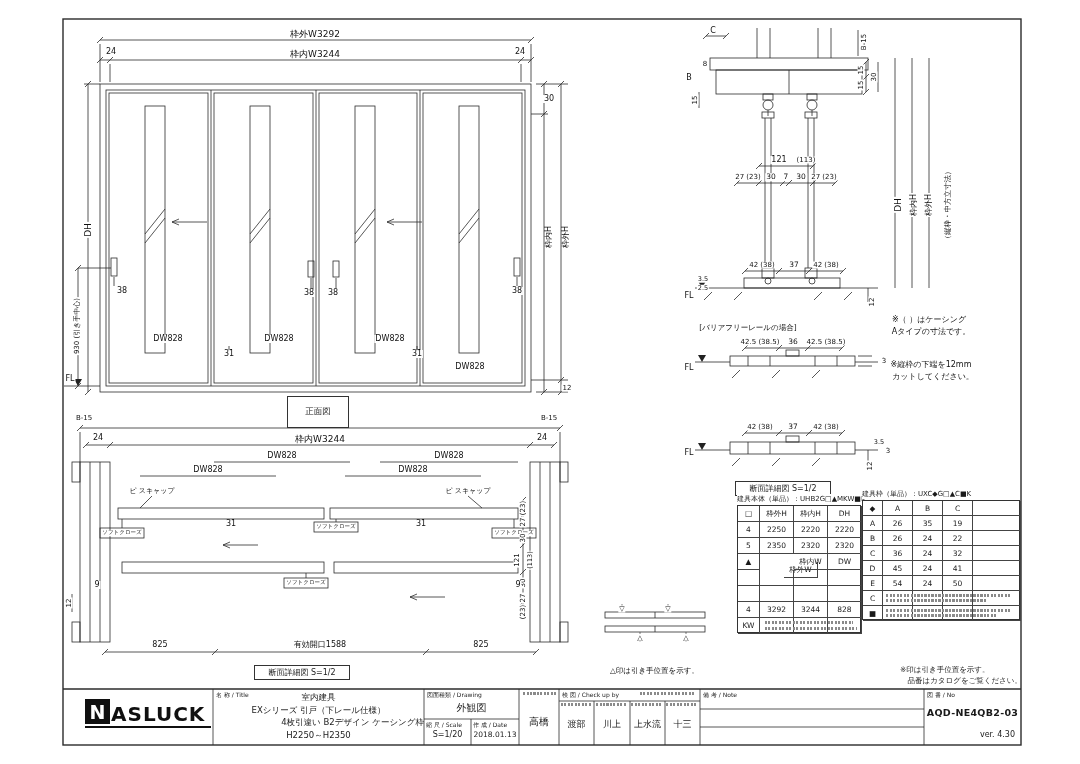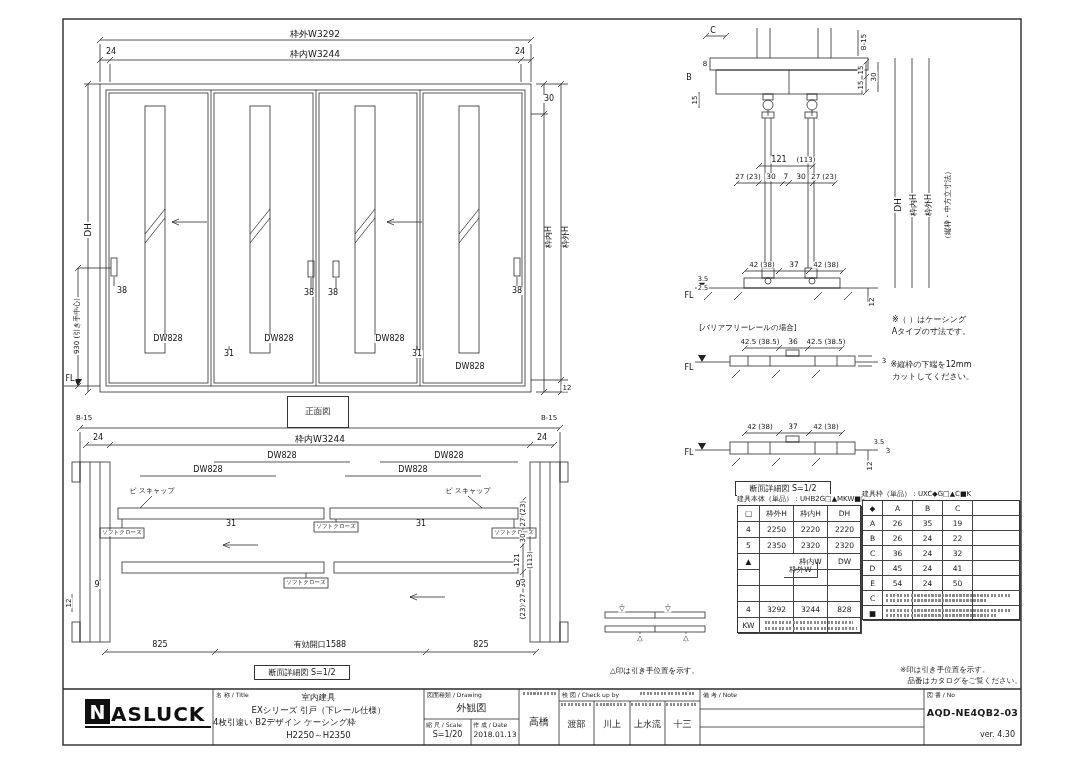--- a/index.html
+++ b/index.html
@@ -490,21 +490,21 @@
 
   <div id="logo">
     <span class="logo-n">N</span>
     <span class="logo-rest">ASLUCK</span>
   </div>
 
   <div class="tb-h" style="left:216px;top:691px">名 称 / Title</div>
   <div id="name-lines">
       <div style="position: absolute; left: 213px; width: 211px; text-align: center; font-size: 8.5px; top: 692px;">室内建具</div>
       <div style="position: absolute; left: 213px; width: 211px; text-align: center; font-size: 8.5px; top: 704.5px;">EXシリーズ 引戸（下レール仕様）</div>
-      <div style="position: absolute; left: 213px; width: 211px; text-align: left; font-size: 8.5px; top: 717px;">4枚引違い B2デザイン ケーシング枠</div>
+      <div style="position: absolute; left: 213px; width: 211px; text-align: right; font-size: 8.5px; top: 717px;">4枚引違い B2デザイン ケーシング枠</div>
       <div style="position: absolute; left: 213px; width: 211px; text-align: center; font-size: 8.5px; top: 729.5px;">H2250～H2350</div>
     </div>
 
   <div class="tb-h" style="left:427px;top:691px">図面種類 / Drawing</div>
   <div class="tb-v" style="left:424px;top:699px;width:95px;height:18px;font-size:10px">外観図</div>
   <div class="tb-h" style="left:426px;top:721px">縮 尺 / Scale</div>
   <div class="tb-v" style="left:424px;top:727px;width:47px;height:14px;font-size:8px">S=1/20</div>
   <div class="tb-h" style="left:473px;top:721px">作 成 / Date</div>
   <div class="tb-v" style="left:471px;top:727px;width:48px;height:14px;font-size:7.5px">2018.01.13</div>
 

